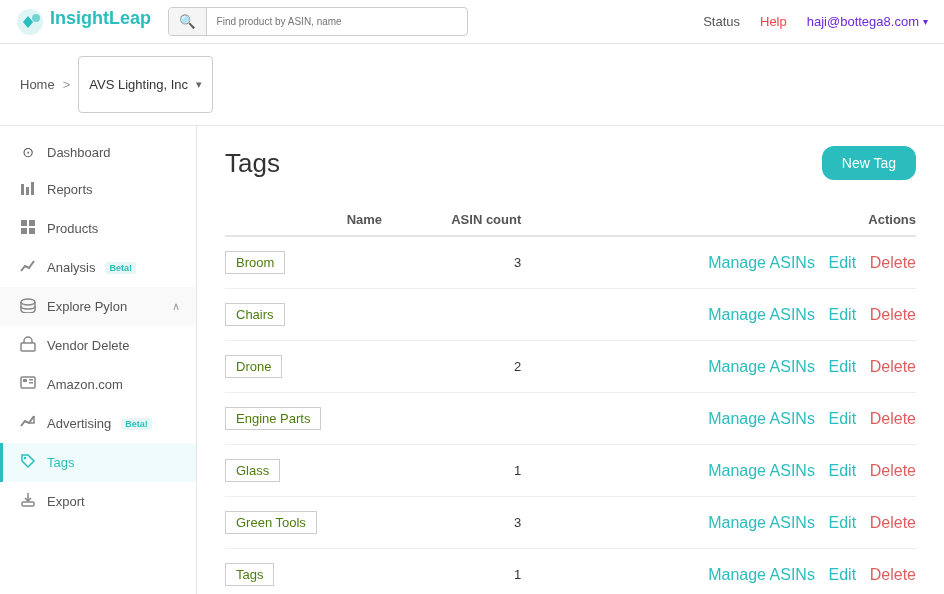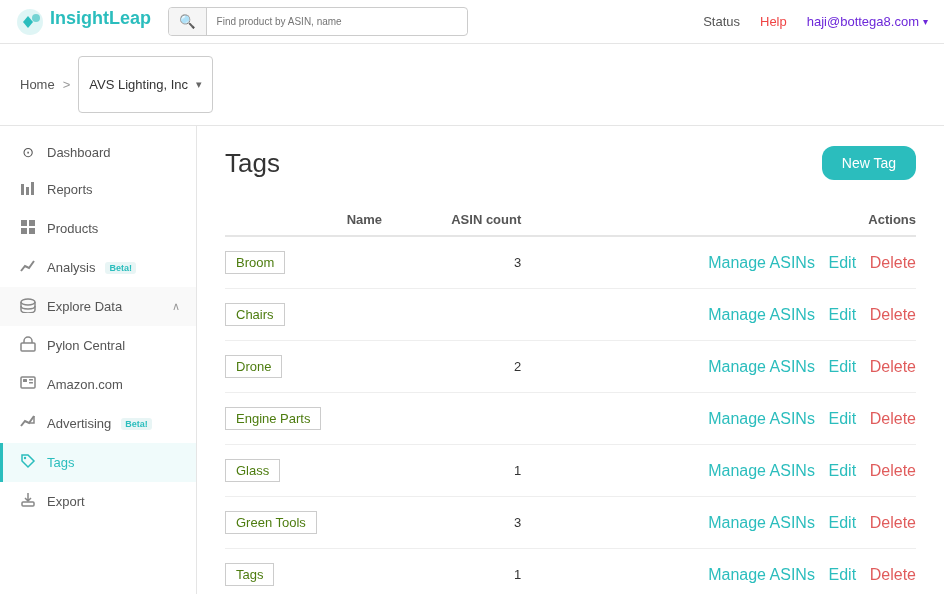--- a/index.html
+++ b/index.html
@@ -293,31 +293,31 @@
       <span class="beta-badge">Beta!</span>
     </div>
     <div class="sidebar-item explore-sub">
       <span class="icon">
         <svg width="16" height="16" viewBox="0 0 16 16" fill="none">
             <ellipse cx="8" cy="5" rx="7" ry="3" stroke="#888" stroke-width="1.5" fill="none"></ellipse>
             <path d="M1 5v4c0 1.7 3.1 3 7 3s7-1.3 7-3V5" stroke="#888" stroke-width="1.5" fill="none"></path>
             <path d="M1 9v4c0 1.7 3.1 3 7 3s7-1.3 7-3V9" stroke="#888" stroke-width="1.5" fill="none"></path>
           </svg>
       </span>
-      <span class="label">Explore Data</span>
+      <span class="label">Explore Pylon</span>
       <span class="chevron-right">∧</span>
     </div>
     <div class="sidebar-item">
       <span class="icon">
         <svg width="16" height="16" viewBox="0 0 16 16" fill="none">
             <rect x="1" y="7" width="14" height="8" rx="1" stroke="#888" stroke-width="1.5" fill="none"></rect>
             <path d="M4 7V5a4 4 0 018 0v2" stroke="#888" stroke-width="1.5" fill="none"></path>
           </svg>
       </span>
-      <span class="label">Pylon Central</span>
+      <span class="label">Vendor Delete</span>
     </div>
     <div class="sidebar-item">
       <span class="icon">
         <svg width="16" height="16" viewBox="0 0 16 16" fill="none">
             <rect x="1" y="2" width="14" height="11" rx="1" stroke="#888" stroke-width="1.5" fill="none"></rect>
             <rect x="3" y="4" width="4" height="3" rx="0.5" fill="#888"></rect>
             <rect x="9" y="4" width="4" height="1.5" rx="0.5" fill="#888"></rect>
             <rect x="9" y="7" width="4" height="1.5" rx="0.5" fill="#888"></rect>
           </svg>
       </span>

